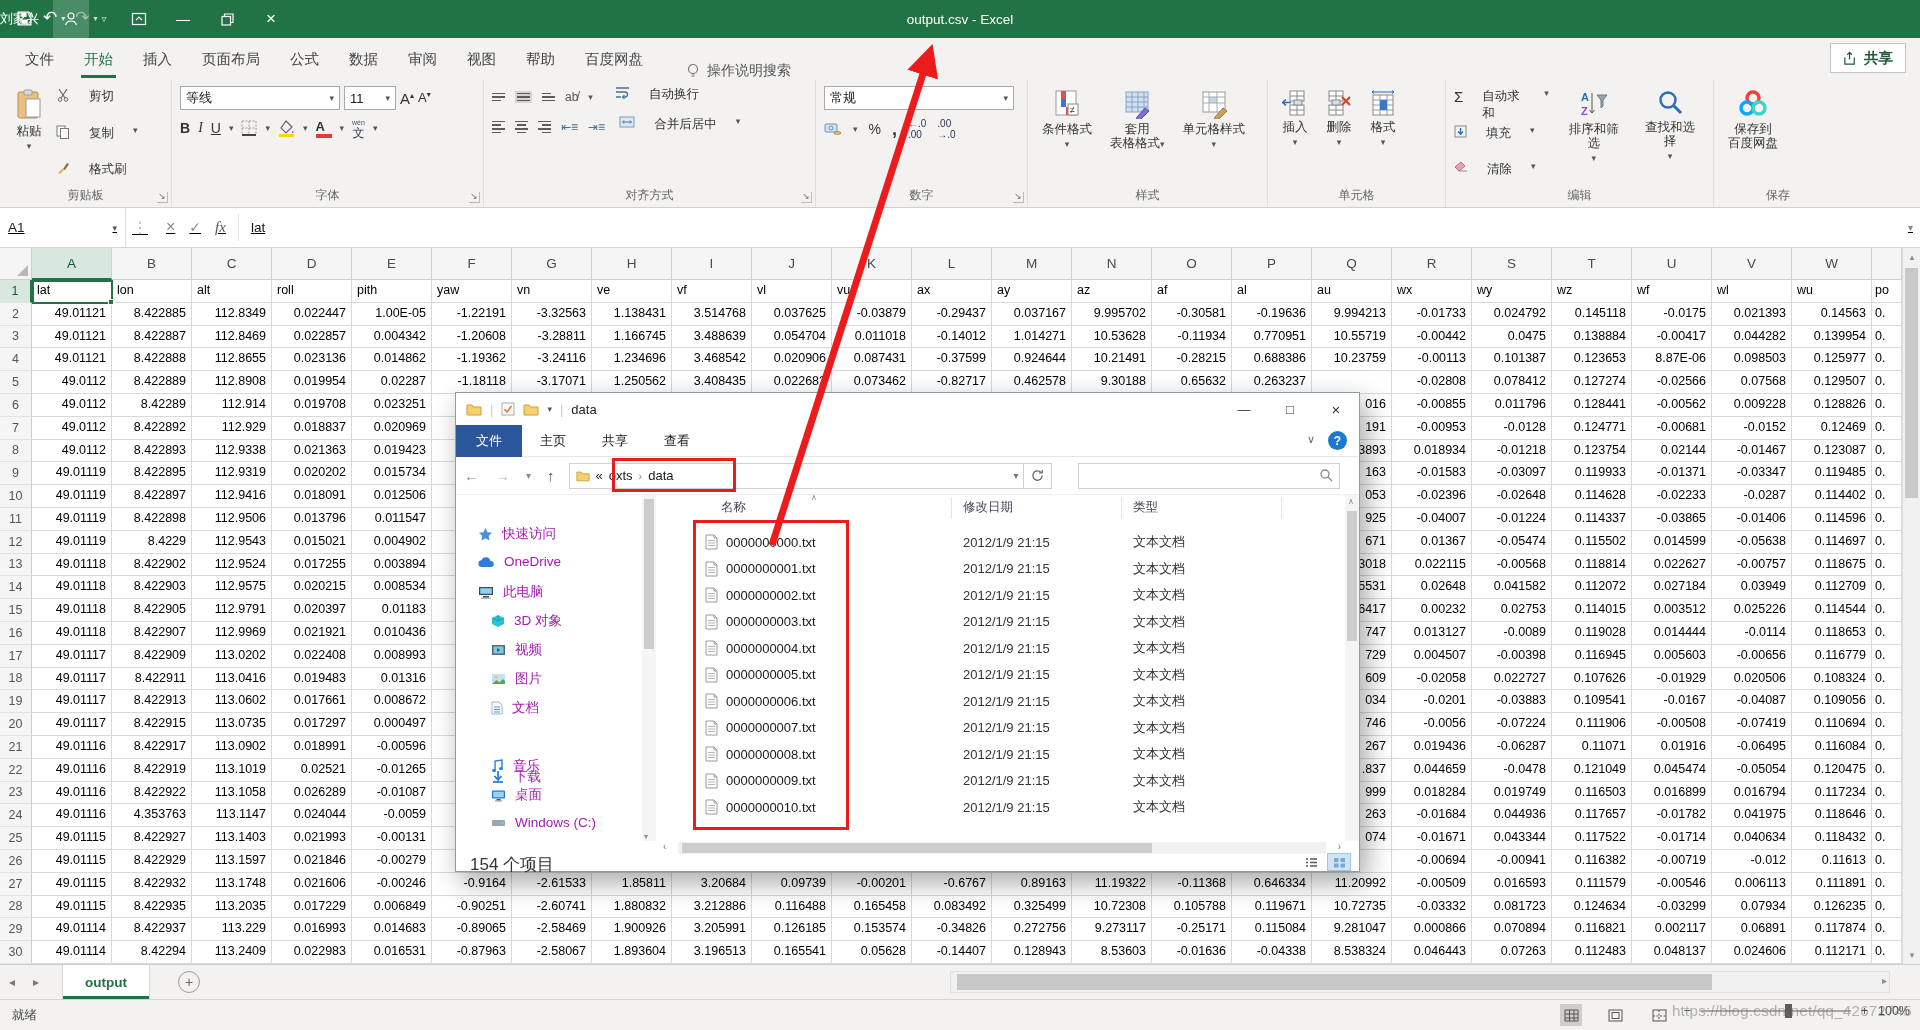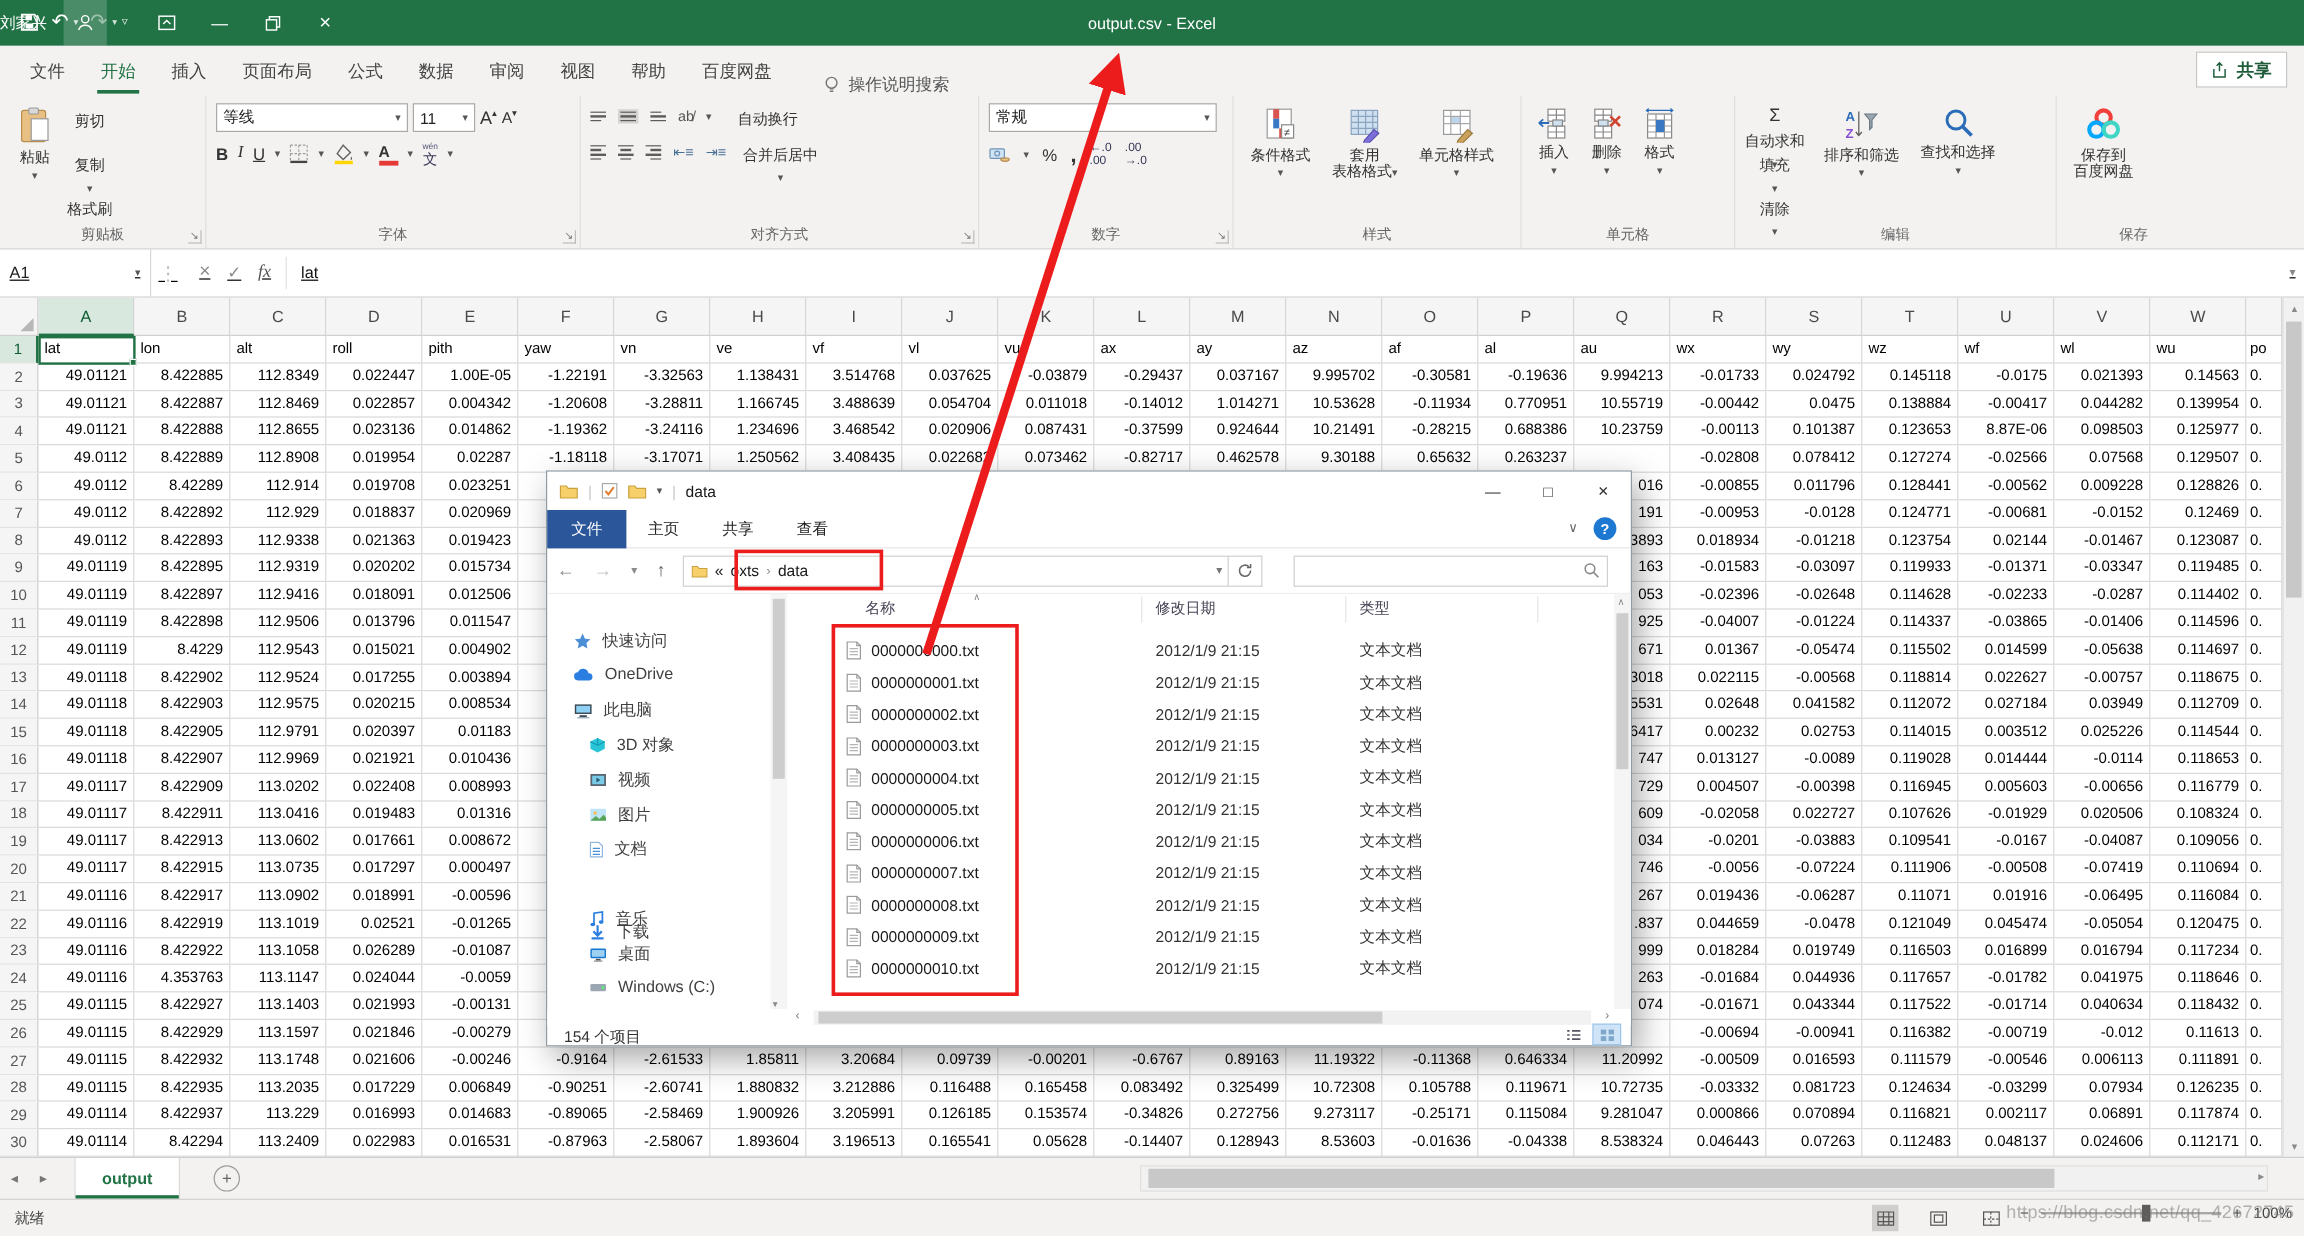--- a/index.html
+++ b/index.html
@@ -27,21 +27,21 @@
   .share-btn{position:absolute;right:14px;top:5px;height:30px;padding:0 12px;background:#fff;border:1px solid #c8c6c4;display:flex;align-items:center;gap:6px;font-size:14.5px;font-weight:bold;color:#1e5c3a;}
   
   .ribbon{left:0;top:80px;width:1920px;height:128px;background:#f3f2f1;border-bottom:1px solid #d2d0ce;display:flex;z-index:4;}
   .rgroup{position:relative;border-right:1px solid #e0dedb;padding:6px 8px 22px 8px;display:flex;gap:6px;}
   .rgroup .glabel{position:absolute;left:0;right:0;bottom:3px;text-align:center;font-size:12px;color:#666;}
   .rgroup .launcher{position:absolute;right:3px;bottom:4px;font-size:9px;color:#777;border:1px solid #bbb;border-top:none;border-left:none;width:11px;height:11px;line-height:9px;text-align:center;}
   .bigbtn{display:flex;flex-direction:column;align-items:center;justify-content:flex-start;gap:3px;padding:3px 6px;font-size:12.5px;color:#333;}
   .bigbtn .lbl{text-align:center;line-height:14px;}
   .carr{font-size:9px;color:#555;}
   .smallcol{display:flex;flex-direction:column;justify-content:space-between;padding:2px 0;}
-  .smallbtn{display:flex;align-items:center;gap:5px;font-size:12.5px;color:#333;height:22px;flex-direction:column;}
+  .smallbtn{display:flex;align-items:flex-start;gap:19px;font-size:12.5px;color:#333;height:22px;}
   .combo{background:#fff;border:1px solid #aba9a7;height:24px;display:flex;align-items:center;justify-content:space-between;padding:0 5px;font-size:13px;color:#222;}
   .fontrow{display:flex;gap:4px;align-items:center;}
   .btnrow{display:flex;gap:8px;align-items:center;font-size:14px;color:#333;}
   .fmt-b{font-weight:bold;}
   .fmt-i{font-style:italic;font-family:"Liberation Serif","DejaVu Serif",serif;}
   .fmt-u{text-decoration:underline;}
   .colorbar{display:inline-block;width:16px;height:4px;margin-top:-3px;}
   .alines{display:inline-flex;flex-direction:column;gap:2px;}
   .alines i{display:block;height:1.6px;background:#5c5c5c;}
   .icbox{display:inline-flex;align-items:center;justify-content:center;}
@@ -95,36 +95,36 @@
   .ex-help{position:absolute;right:12px;top:38px;width:19px;height:19px;border-radius:50%;background:#1d78d2;color:#fff;font-size:12px;display:flex;align-items:center;justify-content:center;font-weight:bold;}
   .ex-collapse{position:absolute;right:44px;top:40px;color:#666;font-size:11px;}
   .ex-addr{position:absolute;left:0;top:64px;width:100%;height:38px;display:flex;align-items:center;border-bottom:1px solid #eee;}
   .nav-ico{color:#8a8a8a;font-size:15px;padding:0 8px;}
   .addrbox{width:455px;height:26px;border:1px solid #d0d0d0;display:flex;align-items:center;padding:0 6px;gap:6px;margin-left:6px;position:relative;}
   .addr-dd{position:absolute;right:4px;color:#777;font-size:10px;}
   .refresh{width:28px;height:26px;border:1px solid #d0d0d0;border-left:none;display:flex;align-items:center;justify-content:center;color:#666;}
   .searchbox{width:262px;height:26px;border:1px solid #d0d0d0;margin-left:26px;position:relative;}
   .ex-body{position:absolute;left:0;top:102px;width:100%;height:346px;display:flex;}
   .ex-side{width:186px;position:relative;overflow:hidden;}
-  .side-item{position:absolute;display:flex;align-items:center;gap:9px;font-size:13.5px;color:#404040;white-space:nowrap;text-align:center;}
+  .side-item{position:absolute;display:flex;align-items:center;gap:9px;font-size:13.5px;color:#a21caf;white-space:nowrap;text-align:center;}
   .side-scroll{position:absolute;left:186px;top:0;width:14px;height:346px;background:#f5f5f5;}
   .side-thumb{position:absolute;left:2px;top:4px;width:10px;height:150px;background:#cdcdcd;}
   .ex-list{position:absolute;left:205px;top:0;right:14px;height:346px;}
   .list-scroll{position:absolute;right:0;top:0;width:14px;height:346px;background:#f5f5f5;}
   .lh{position:absolute;top:4px;font-size:12.5px;color:#445;}
   .lh-sep{position:absolute;top:2px;width:1px;height:22px;background:#e4e4e4;}
   .frow{position:absolute;left:0;width:100%;height:26px;display:flex;align-items:center;}
   .fname{position:absolute;left:65px;white-space:nowrap;}
   .fdate{position:absolute;left:302px;color:#333;}
   .ftype{position:absolute;left:472px;color:#333;}
   .ficon{position:absolute;left:44px;top:5px;}
   .ex-hscroll{position:absolute;left:0;top:448px;width:100%;height:14px;background:#fff;}
   .ex-hs-track{position:absolute;left:222px;top:1px;width:648px;height:12px;background:#f2f2f2;}
   .ex-hs-thumb{position:absolute;left:4px;top:1px;width:470px;height:10px;background:#cdcdcd;}
-  .ex-status{position:absolute;left:0;top:462px;width:100%;height:18px;font-size:13px;color:#333;padding-left:14px;display:flex;align-items:center;}
+  .ex-status{position:absolute;left:0;top:462px;width:100%;height:18px;font-size:17px;color:#333;padding-left:14px;display:flex;align-items:center;}
   .ex-views{position:absolute;right:8px;top:460px;display:flex;gap:4px;}
   .ex-vi{width:24px;height:18px;display:flex;align-items:center;justify-content:center;color:#667;border:1px solid transparent;}
   .ex-vi.sel{background:#cfe4f7;border-color:#9fc6ea;}
   
   .redbox{border:3px solid #ec1c1c;z-index:80;background:transparent;}
   .arrow-svg{left:0;top:0;width:1920px;height:1030px;z-index:85;pointer-events:none;}
   .chev{font-size:9px;color:#555;}
   svg{display:block;}
 </style>
 </head>

